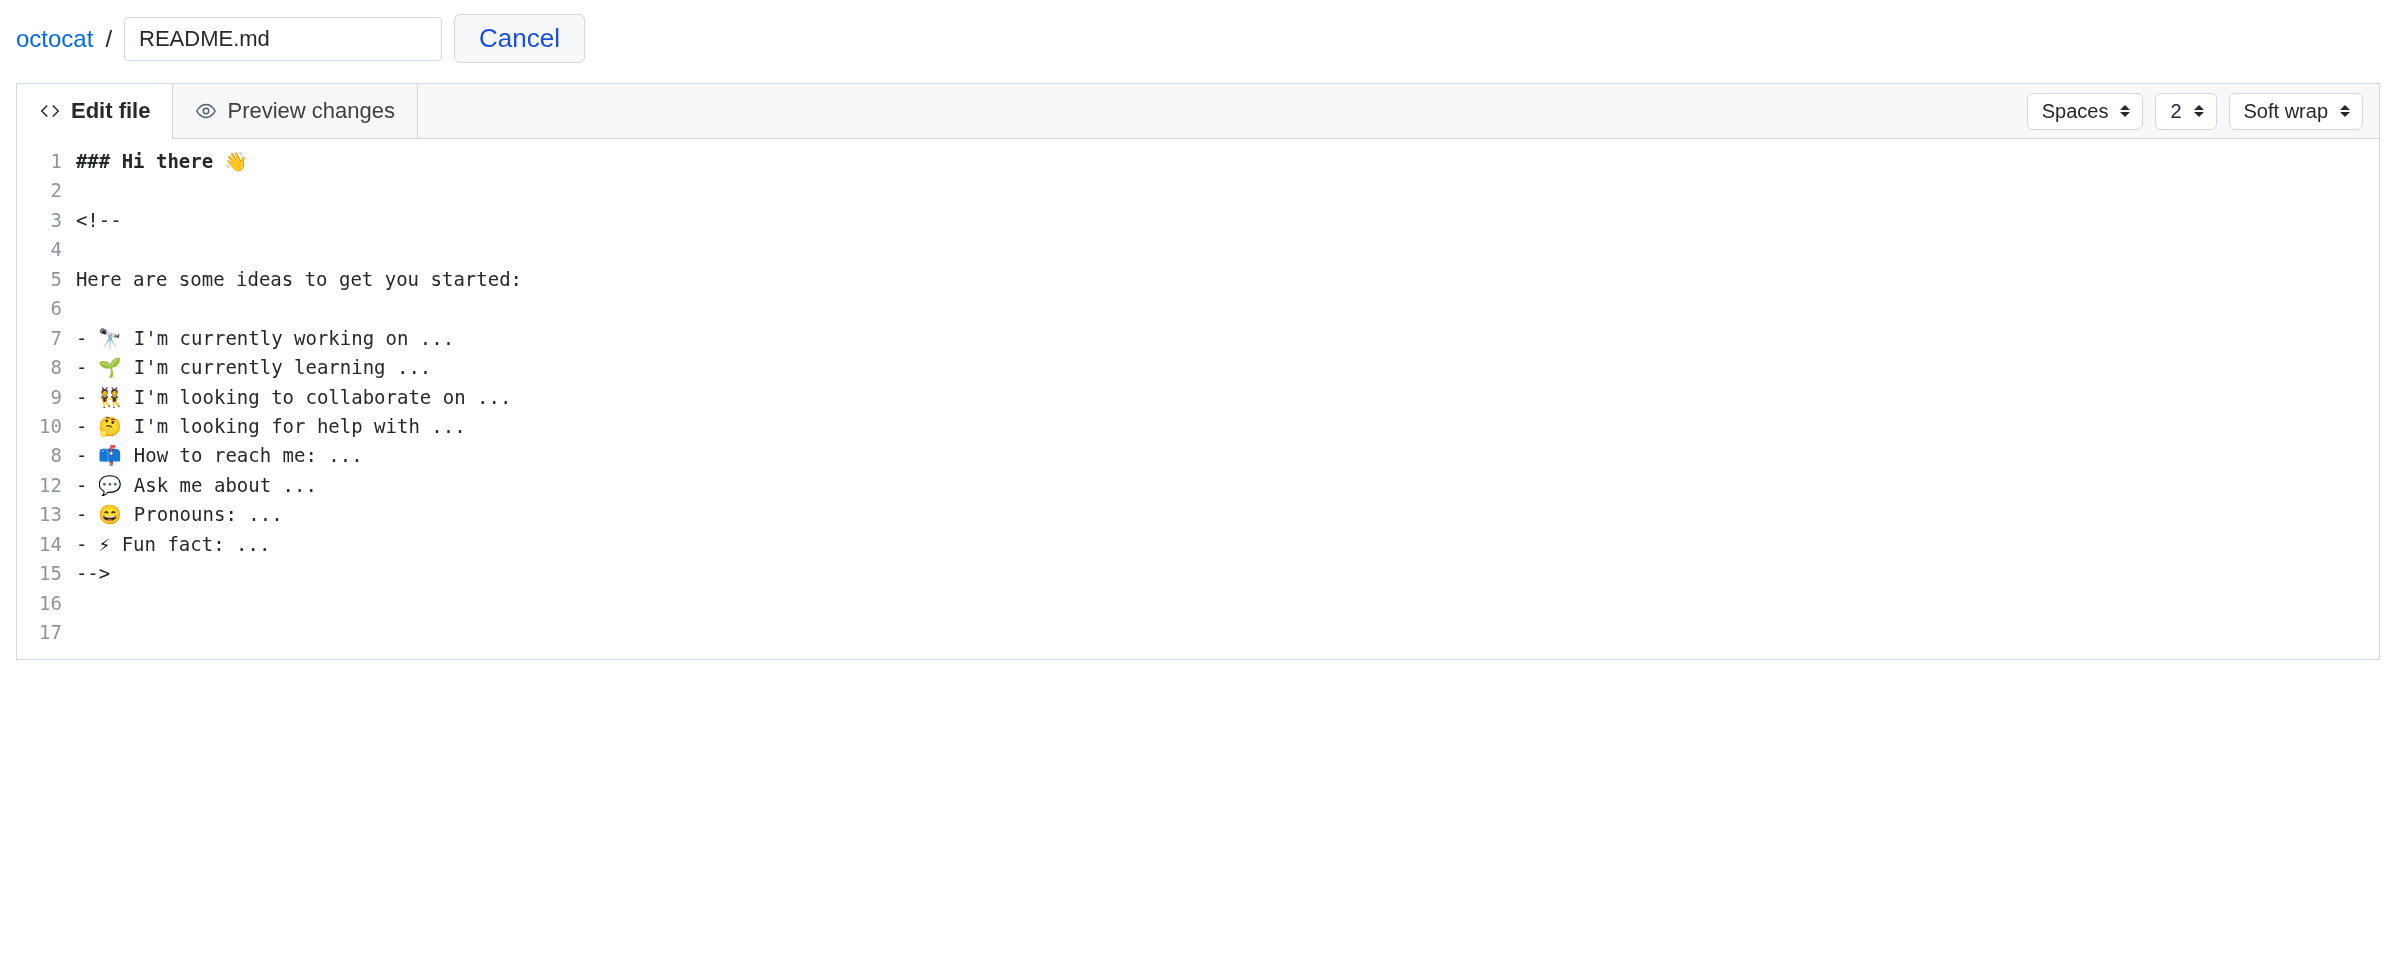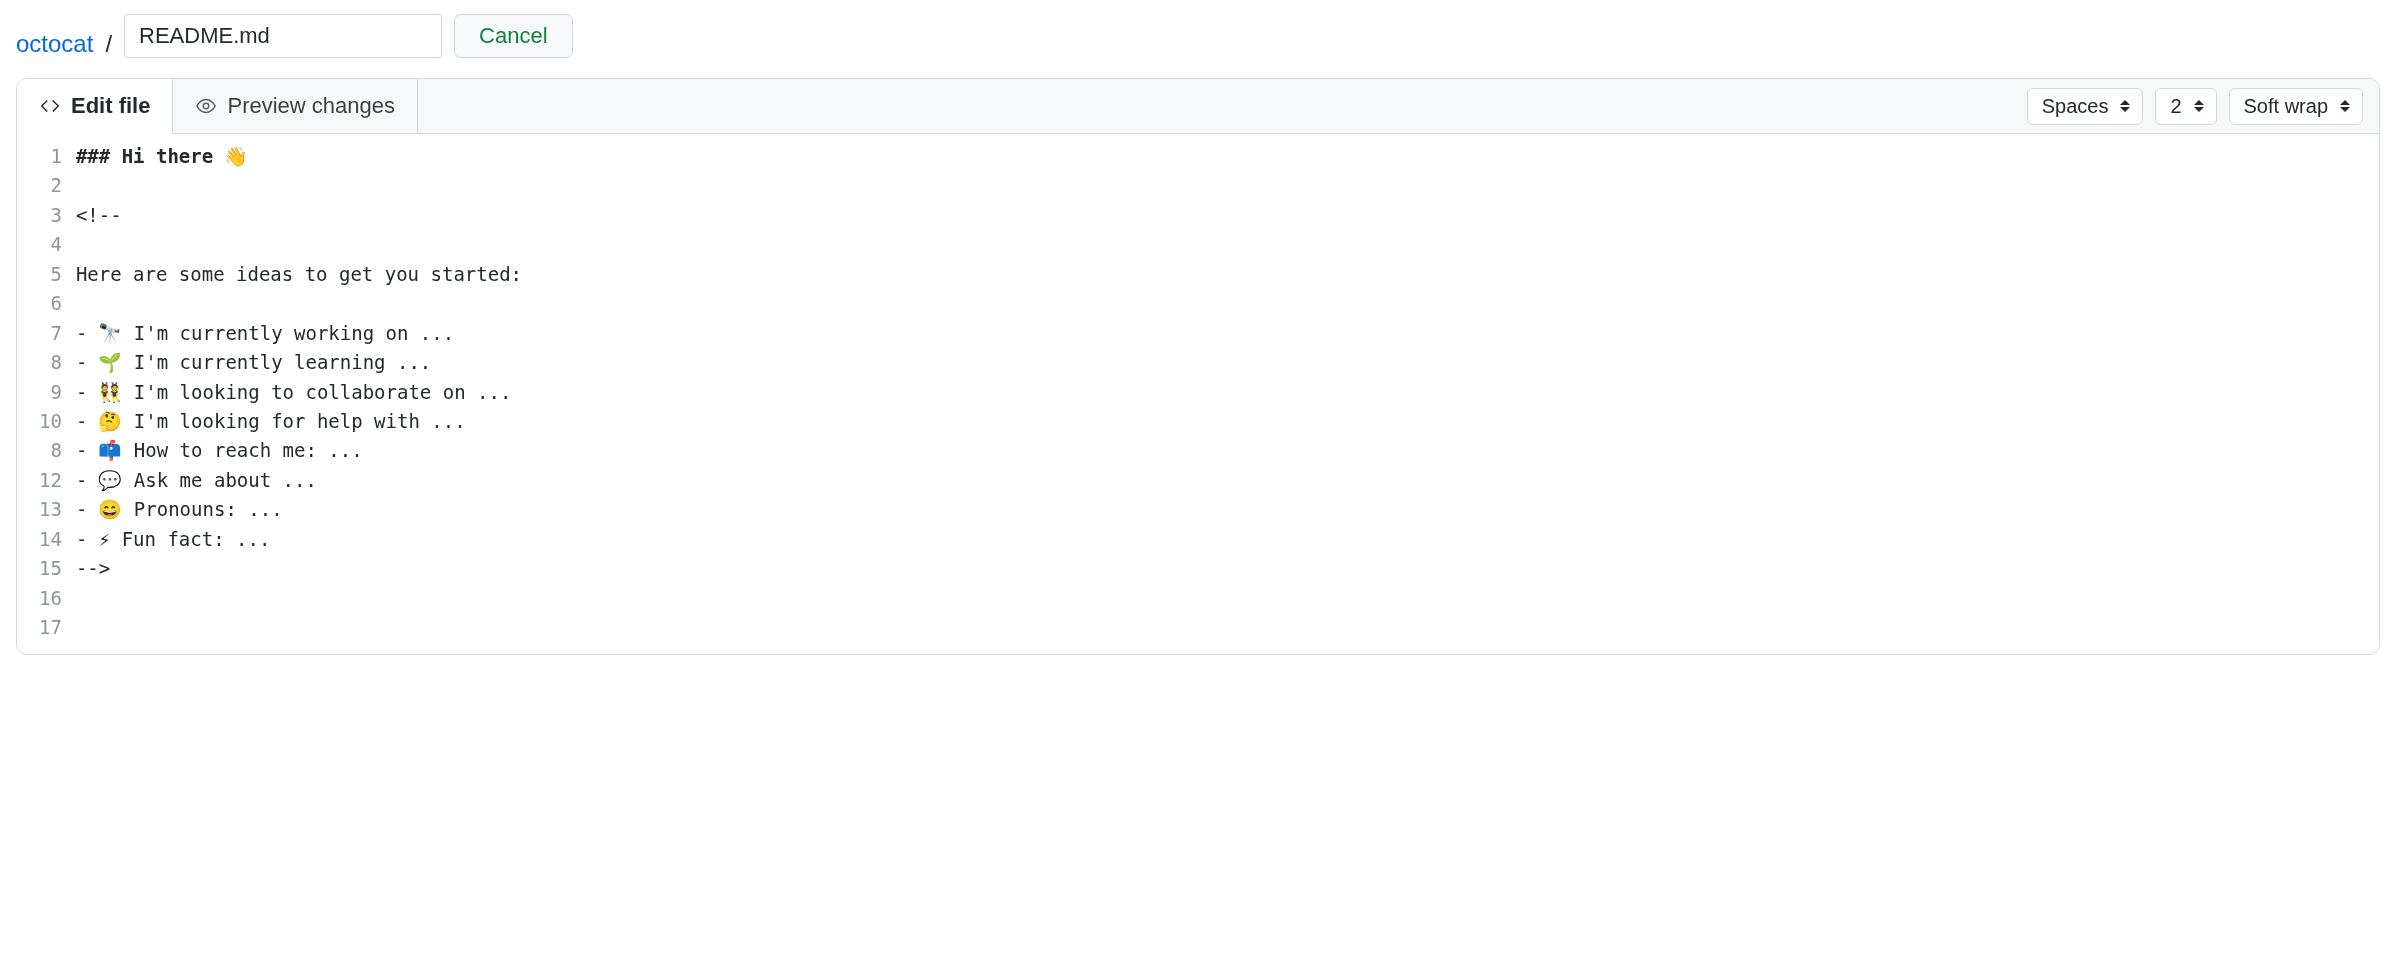--- a/index.html
+++ b/index.html
@@ -5,21 +5,21 @@
   * { box-sizing: border-box; margin: 0; padding: 0; }
   body {
     font-family: -apple-system, BlinkMacSystemFont, "Segoe UI", Helvetica, Arial, sans-serif;
     background: #ffffff;
     color: #24292f;
     font-size: 14px;
     padding: 14px 16px;
   }
   .breadcrumb-row {
     display: flex;
-    align-items: flex-end;
+    align-items: center;
     gap: 12px;
     margin-bottom: 20px;
   }
   .repo-link {
     color: #0969da;
     font-size: 24px;
     font-weight: 400;
     text-decoration: none;
   }
   .slash {
@@ -30,33 +30,33 @@
     font-size: 22px;
     padding: 8px 14px;
     border: 1px solid #d0d7de;
     border-radius: 4px;
     background: #ffffff;
     color: #24292f;
     min-width: 250px;
     font-family: inherit;
   }
   .btn {
-    font-size: 22px;
+    font-size: 26px;
     padding: 8px 24px;
     border: 1px solid #d0d7de;
     border-radius: 6px;
     background: #f6f8fa;
-    color: #15803d;
+    color: #1d4ed8;
     cursor: pointer;
     font-family: inherit;
   }
 
   .editor-box {
     border: 1px solid #d0d7de;
-    border-radius: 11px;
+    border-radius: 0;
     overflow: hidden;
   }
   .tab-bar {
     display: flex;
     align-items: center;
     background: #f6f8fa;
     border-bottom: 1px solid #d0d7de;
     position: relative;
     padding-right: 16px;
   }

